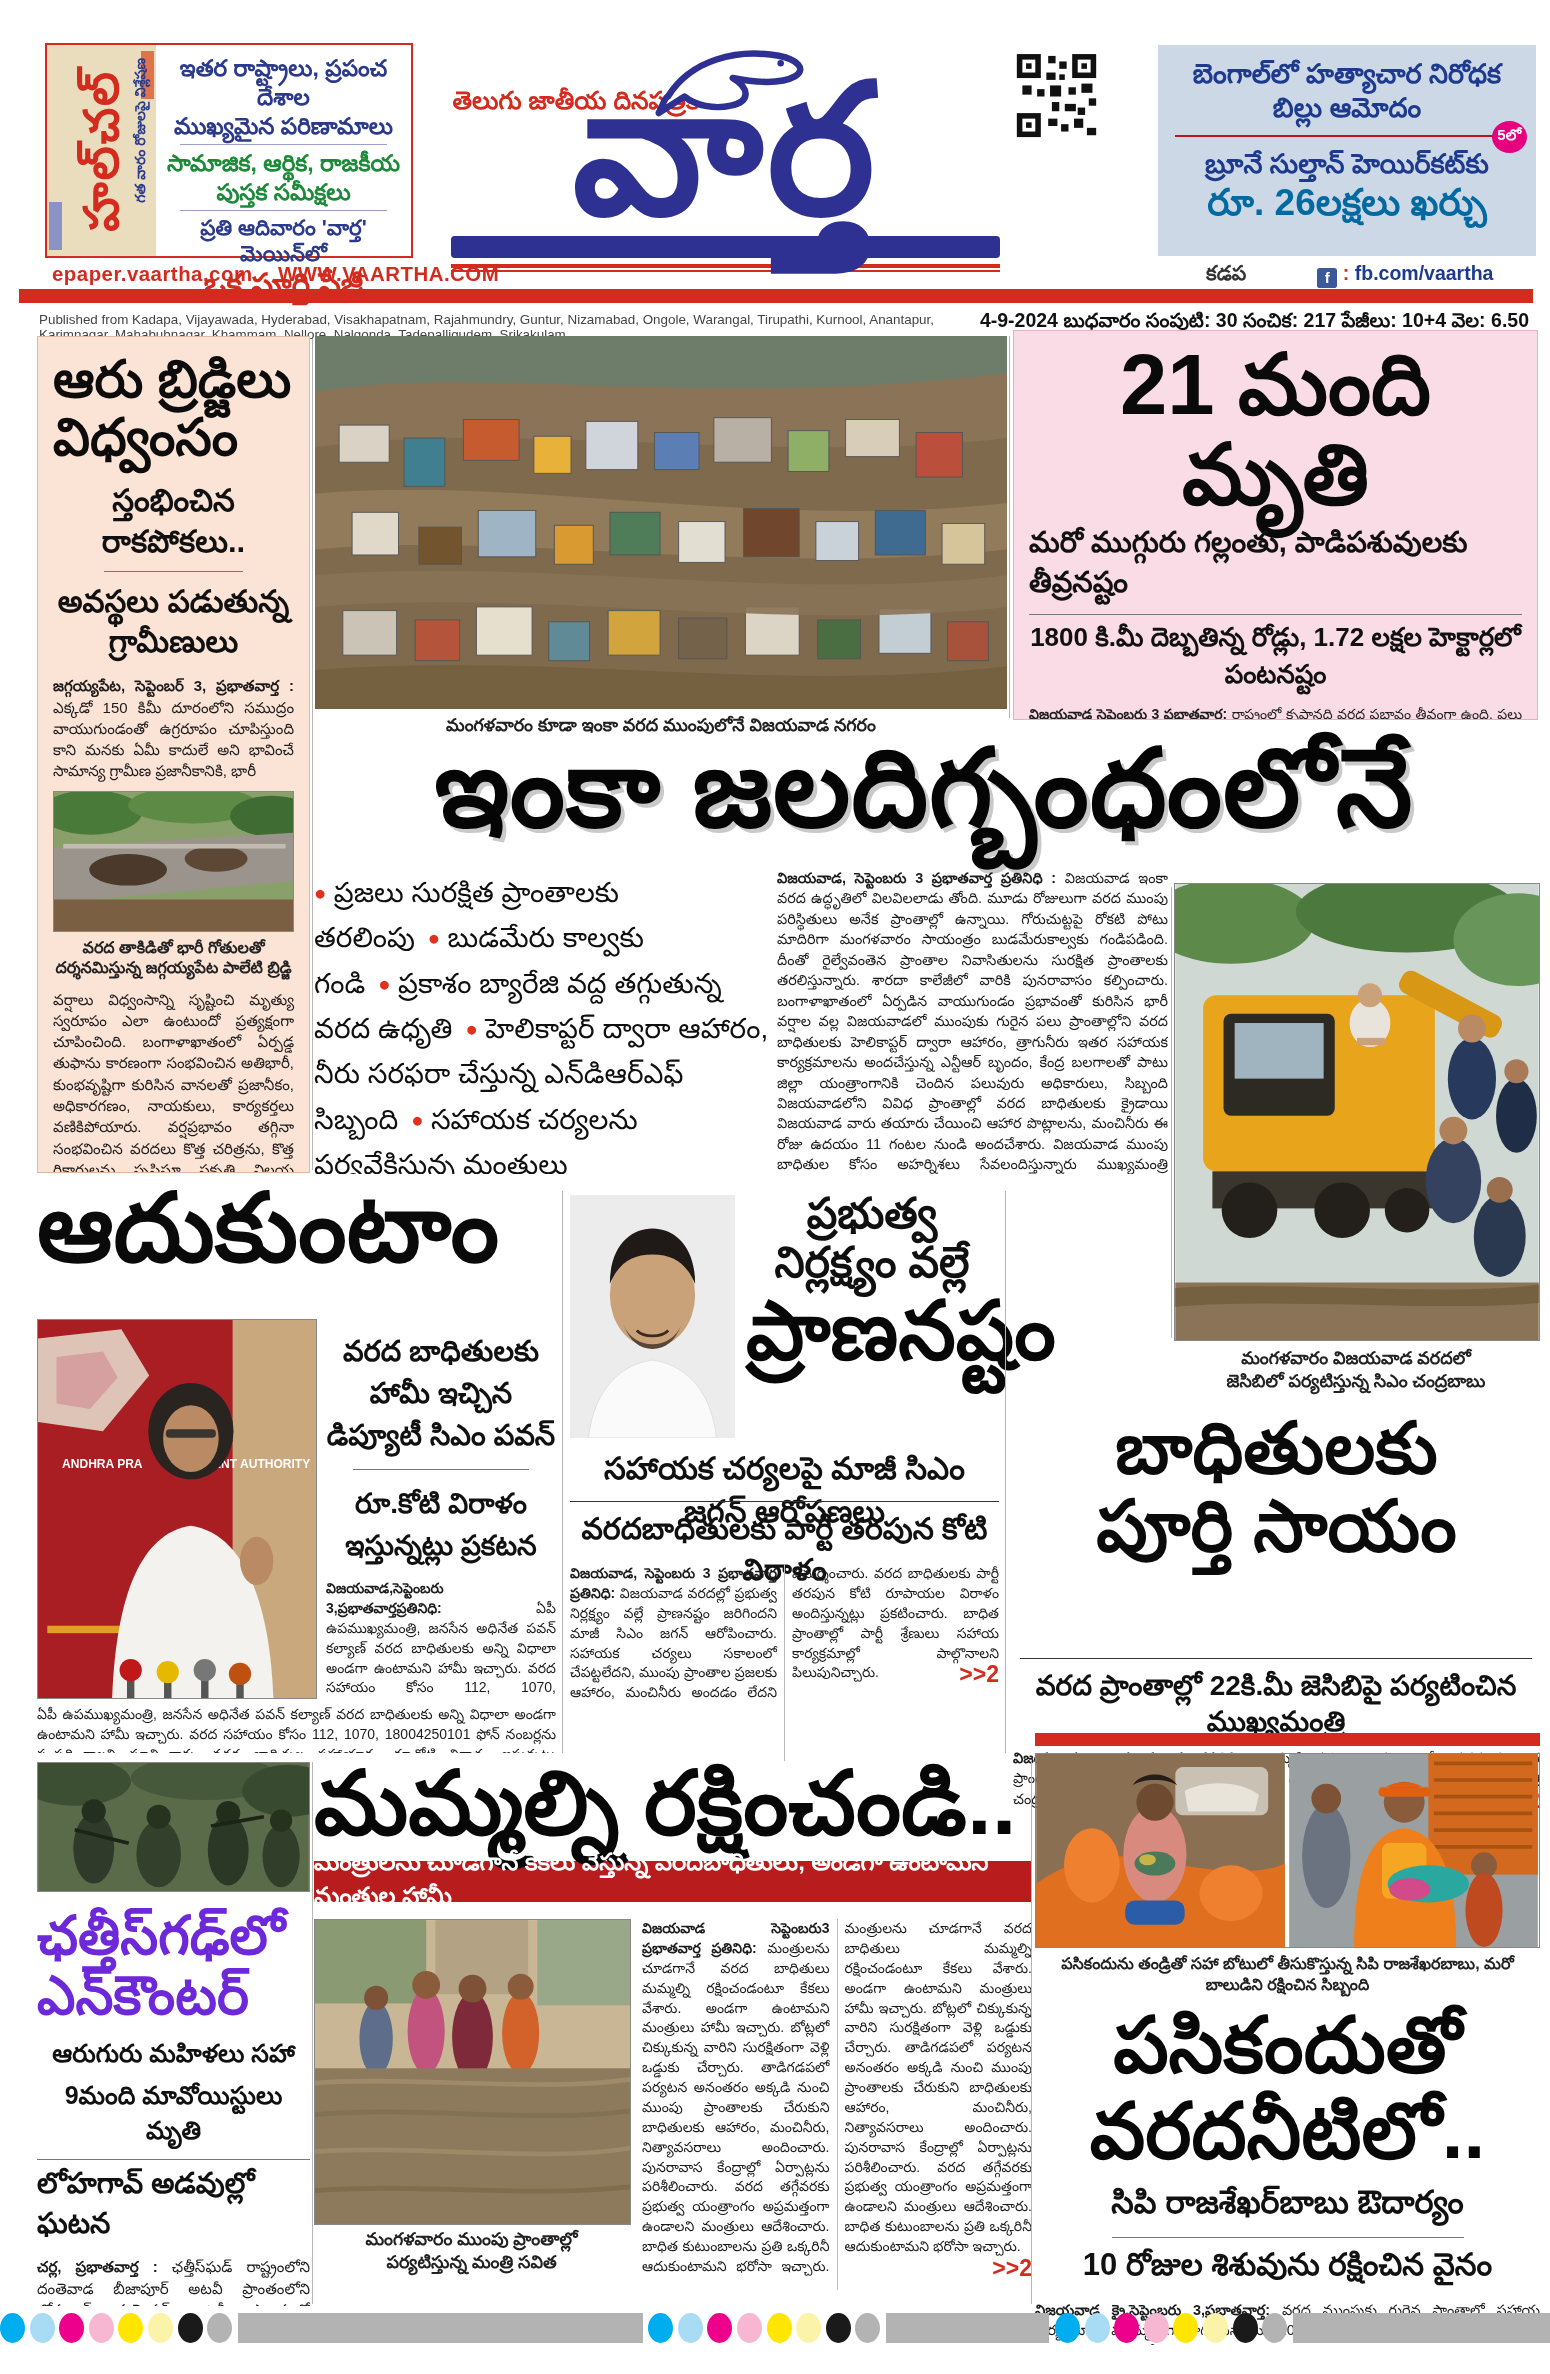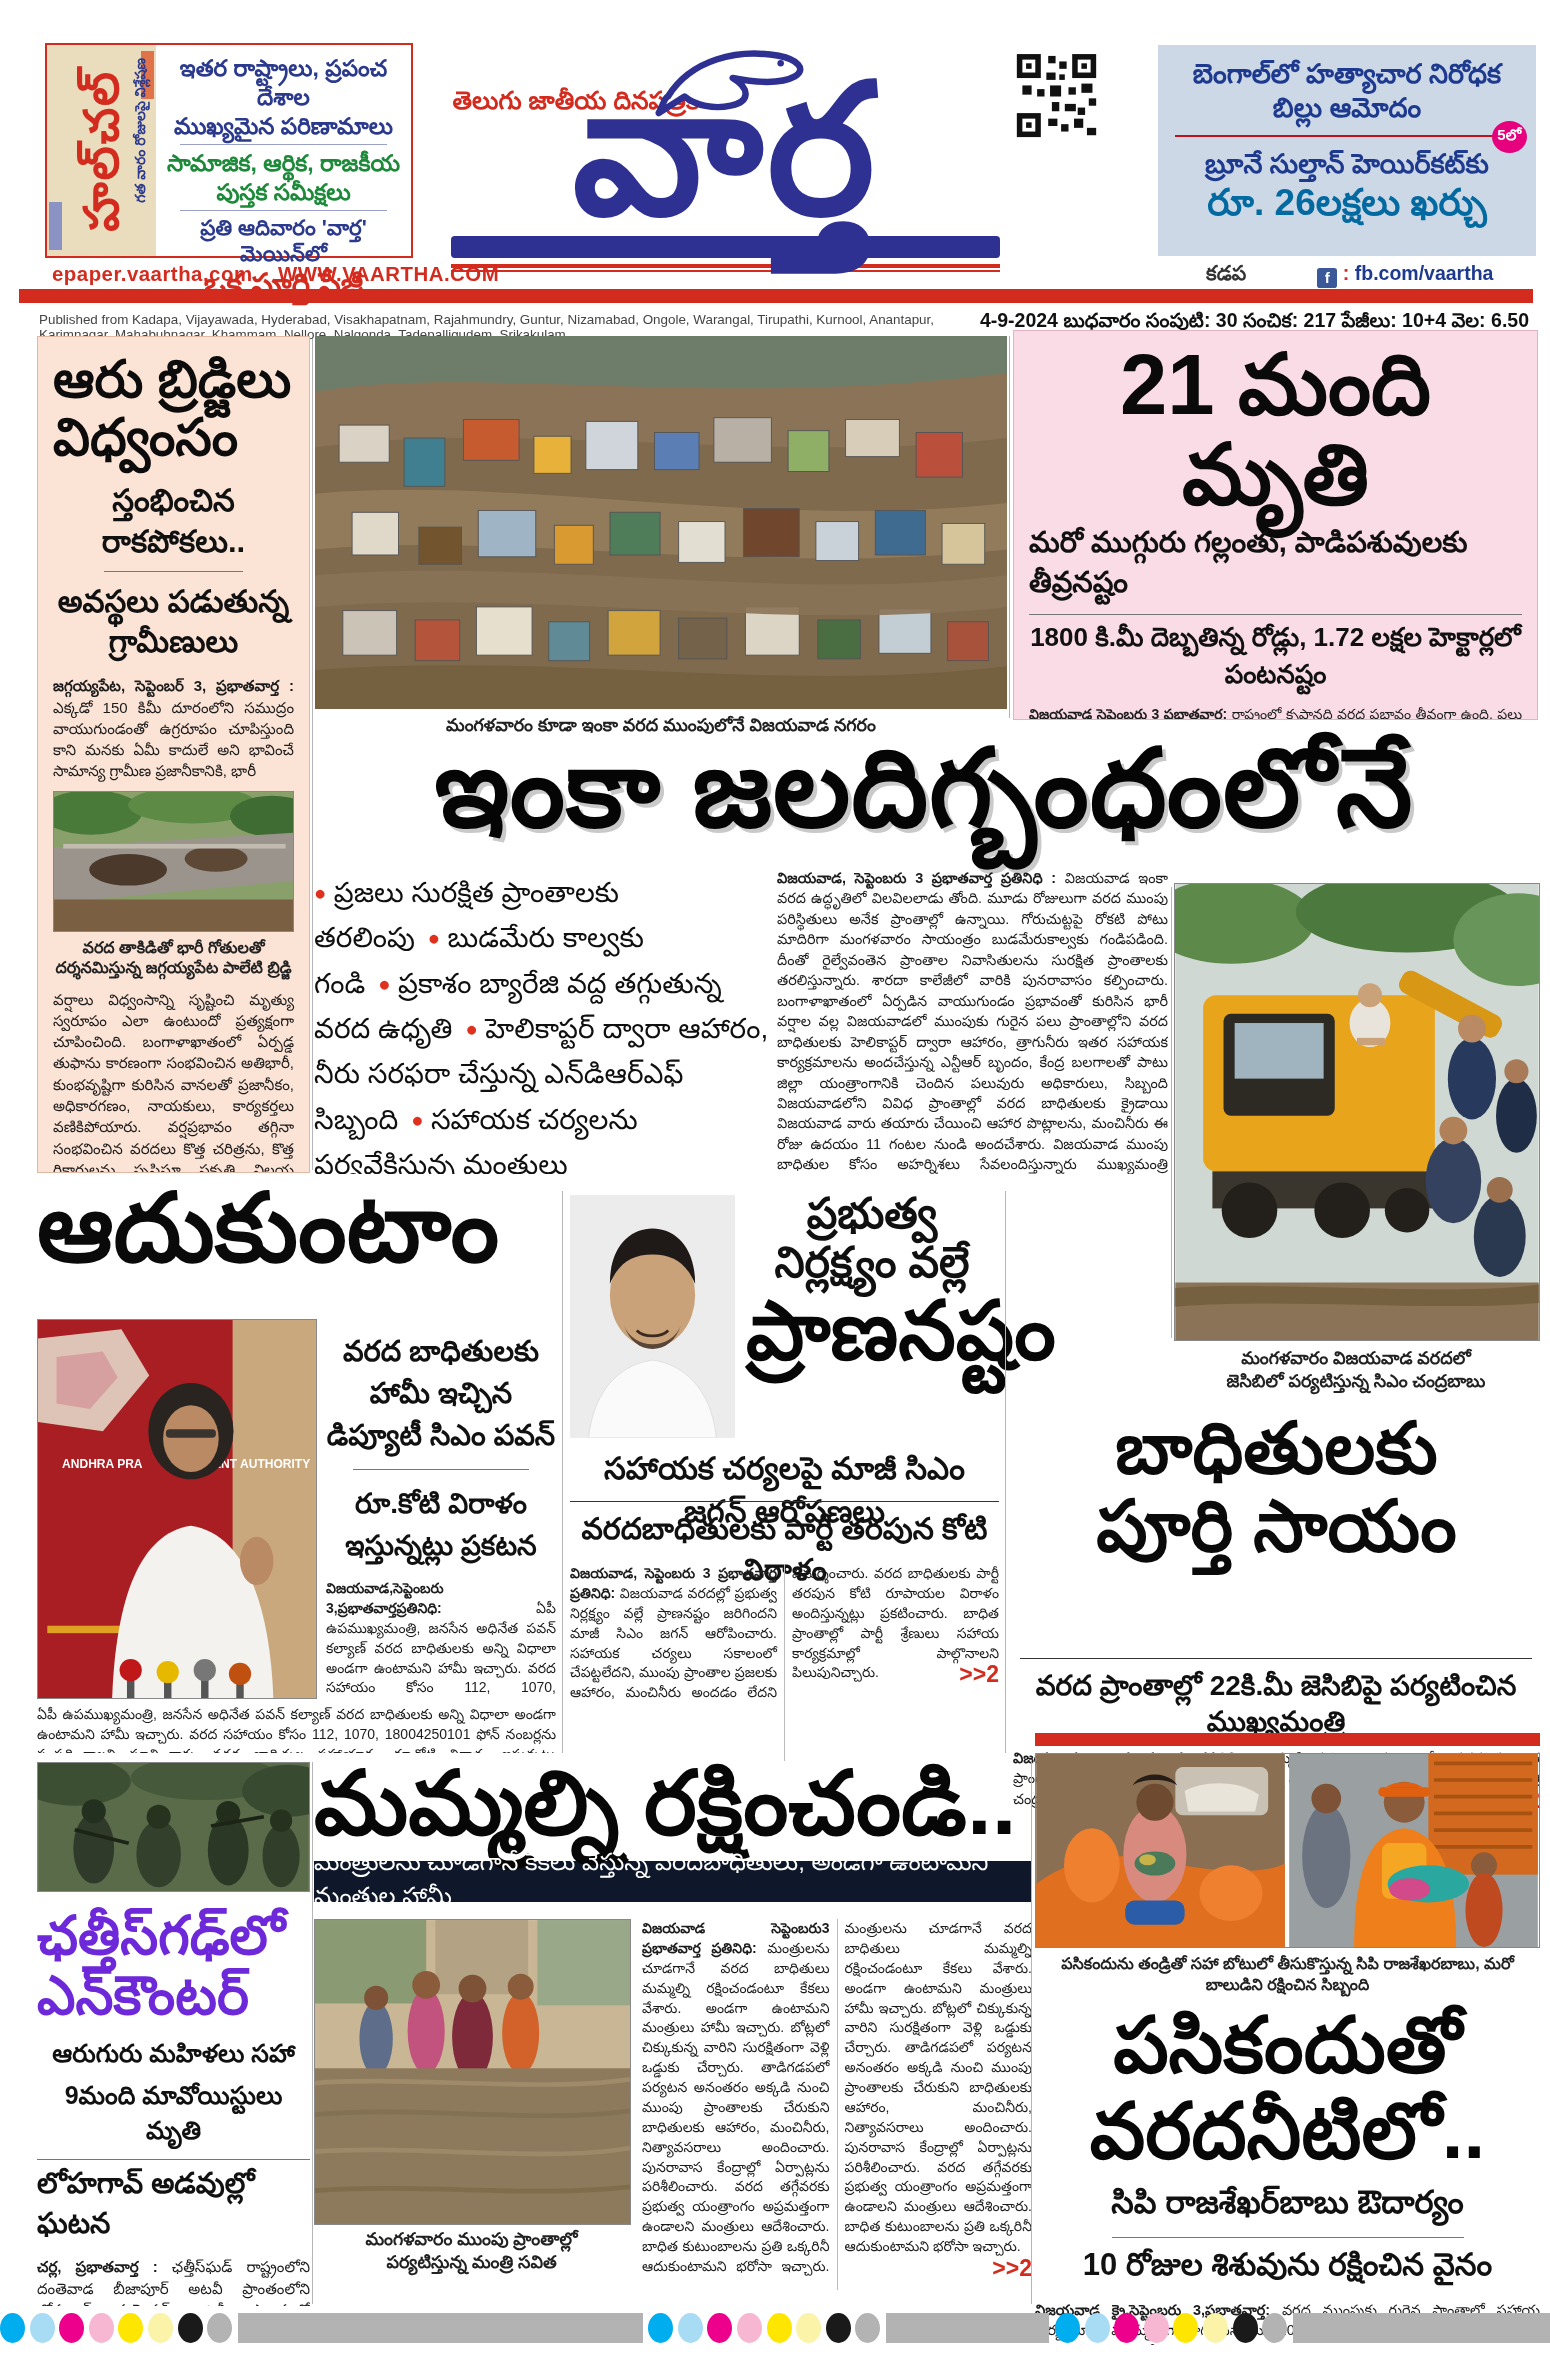--- a/index.html
+++ b/index.html
@@ -45,21 +45,21 @@
   .deck{font-weight:bold;color:#111;}
   .rule{border:0;border-top:1.9px solid #333;}
   .thinrule{border:0;border-top:0.9px solid #777;}
   .body{font-size:15px;line-height:1.42;color:#1c1c1c;}
   .body .lead{font-weight:bold;}
   .jump{color:#d42b1f;font-weight:900;font-size:23px;float:right;line-height:1;}
   .cap{font-weight:bold;font-size:17.6px;color:#222;line-height:1.3;}
   .rdot{color:#e0301e;font-size:20.4px;vertical-align:1.9px;margin-right:7.4px;}
   .bullets{font-size:28px;line-height:1.62;color:#101010;}
   .bullet-item{margin-right:13px;}
-  .redbar{background:#0f172a;color:#fff;font-weight:normal;font-size:24px;display:flex;align-items:center;justify-content:center;}
+  .redbar{background:#b91c1c;color:#fff;font-weight:bold;font-size:24px;display:flex;align-items:center;justify-content:center;}
   .vrule{background:#b5b5b5;width:0.9px;}
   .photo{display:block;}
   .photo-frame{border:0.9px solid #888;}
   
   .footer-strip{display:flex;align-items:center;gap:5.6px;}
   .dots{display:flex;gap:4.6px;align-items:center;}
   .dot{width:25px;height:30px;border-radius:50%;display:inline-block;}
   .bar{width:232px;height:30px;background:#b3b3b3;display:inline-block;}
 </style>
 </head>

